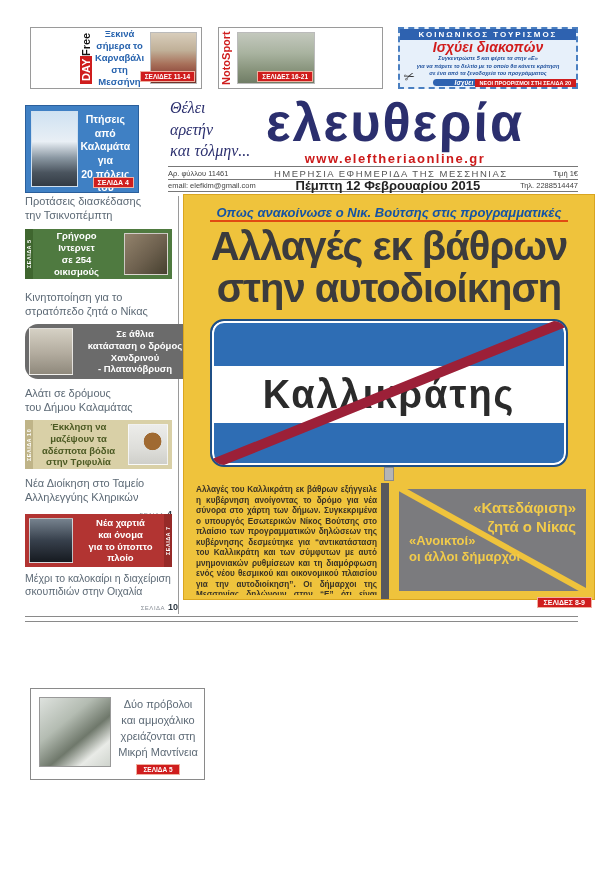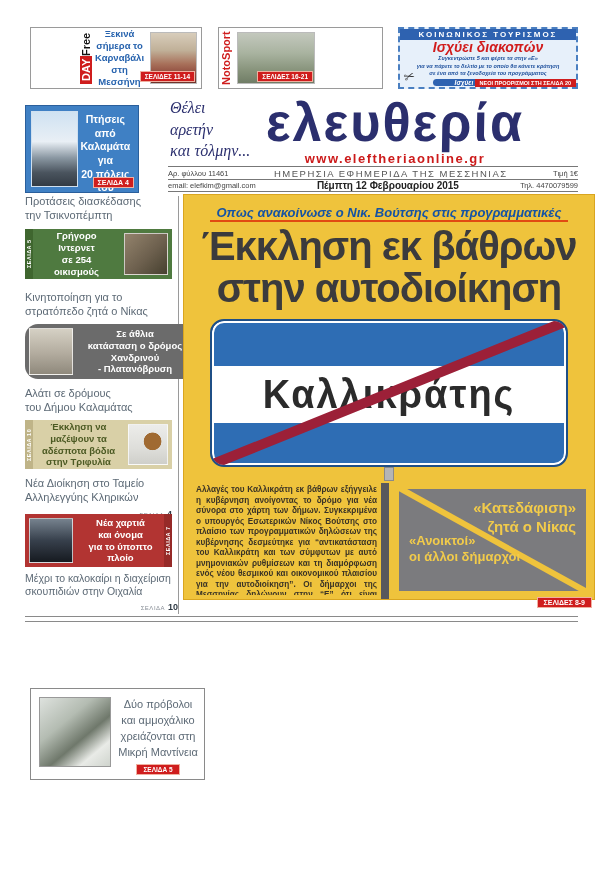--- a/index.html
+++ b/index.html
@@ -40,21 +40,21 @@
   .promo-txt { flex:1; color:#fff; font-weight:bold; font-size:10.5px; line-height:1.3; text-align:center; padding-top:2px; }
   .promo .badge-red { right:4px; bottom:4px; font-size:7px; }
   .slogan { font-family:"Liberation Serif", serif; font-style:italic; color:#2b2f6e; font-size:16px; line-height:1.35; }
   .logo { color:#2b2f6e; font-weight:bold; font-size:52px; letter-spacing:2px; line-height:1;
           transform:scaleY(1.04) skewX(-1deg); text-align:center; }
   .site { color:#cc1a1a; font-weight:bold; font-size:13px; letter-spacing:1.5px; text-align:center; }
   .mh-row { display:flex; align-items:center; justify-content:space-between; border-top:1px solid #777; height:13px; }
   .mh-row:last-child { border-bottom:1px solid #777; }
   .mh-sm { font-size:7.5px; color:#444; }
   .mh-mid { font-size:9.5px; color:#555; letter-spacing:1.5px; }
-  .mh-date { font-size:10px; color:#222; font-weight:bold; }
+  .mh-date { font-size:13px; color:#222; font-weight:bold; }
 
   
   .vline { width:1px; background:#9a9a9a; }
   .hline { height:1px; background:#8a8a8a; }
   .side-text { color:#5d6a76; font-size:11px; line-height:1.25; font-weight:normal; }
   .pgref { display:block; text-align:right; margin-top:2px; }
   .pgref .w { font-size:6px; color:#8a9098; letter-spacing:.5px; }
   .pgref .n { font-size:9px; color:#2f3a44; font-weight:bold; }
   .sbox { display:flex; align-items:stretch; overflow:hidden; }
   .vstrip { writing-mode:vertical-rl; transform:rotate(180deg); font-size:5.5px; font-weight:bold; color:#fff;
@@ -157,21 +157,21 @@
 
   <div class="abs" style="left:168px;top:166px;width:410px;">
     <div class="mh-row">
       <span class="mh-sm">Αρ. φύλλου 11461</span>
       <span class="mh-mid">ΗΜΕΡΗΣΙΑ ΕΦΗΜΕΡΙΔΑ ΤΗΣ ΜΕΣΣΗΝΙΑΣ</span>
       <span class="mh-sm">Τιμή 1€</span>
     </div>
     <div class="mh-row">
       <span class="mh-sm">email: elefkim@gmail.com</span>
       <span class="mh-date">Πέμπτη 12 Φεβρουαρίου 2015</span>
-      <span class="mh-sm">Τηλ. 4470079599</span>
+      <span class="mh-sm">Τηλ. 2288514447</span>
     </div>
   </div>
 
   <div class="abs vline" style="left:178px;top:196px;height:418px;"></div>
 
   <div class="abs side-text" style="left:25px;top:195px;width:147px;">
     <span class="ml">Προτάσεις διασκέδασης
 την Τσικνοπέμπτη</span>
     <span class="pgref"><span class="w">ΣΕΛΙΔΑ</span> <span class="n">13</span></span>
   </div>
@@ -233,21 +233,21 @@
   <div class="abs side-text" style="left:25px;top:572px;width:153px;font-size:10.5px;">
     <span class="ml">Μέχρι το καλοκαίρι η διαχείριση
 σκουπιδιών στην Οιχαλία</span>
     <span class="pgref"><span class="w">ΣΕΛΙΔΑ</span> <span class="n">10</span></span>
   </div>
 
   <div class="abs mainbox" style="left:183px;top:194px;width:412px;height:406px;">
     <div class="kicker-wrap" style="margin-top:8px;">
       <span class="kicker">Οπως ανακοίνωσε ο Νικ. Βούτσης στις προγραμματικές</span>
     </div>
-    <div class="headline ml" style="margin-top:4px;">Έκκληση εκ βάθρων
+    <div class="headline ml" style="margin-top:4px;">Αλλαγές εκ βάθρων
 στην αυτοδιοίκηση</div>
 
     <div class="abs sign" style="left:26px;top:124px;width:358px;height:148px;">
       <div class="sign-band">
         <span class="sign-word">Καλλικράτης</span>
       </div>
       <div class="sign-bar"></div>
     </div>
     <div class="abs sign-post" style="left:200px;top:272px;width:10px;height:14px;"></div>
 

